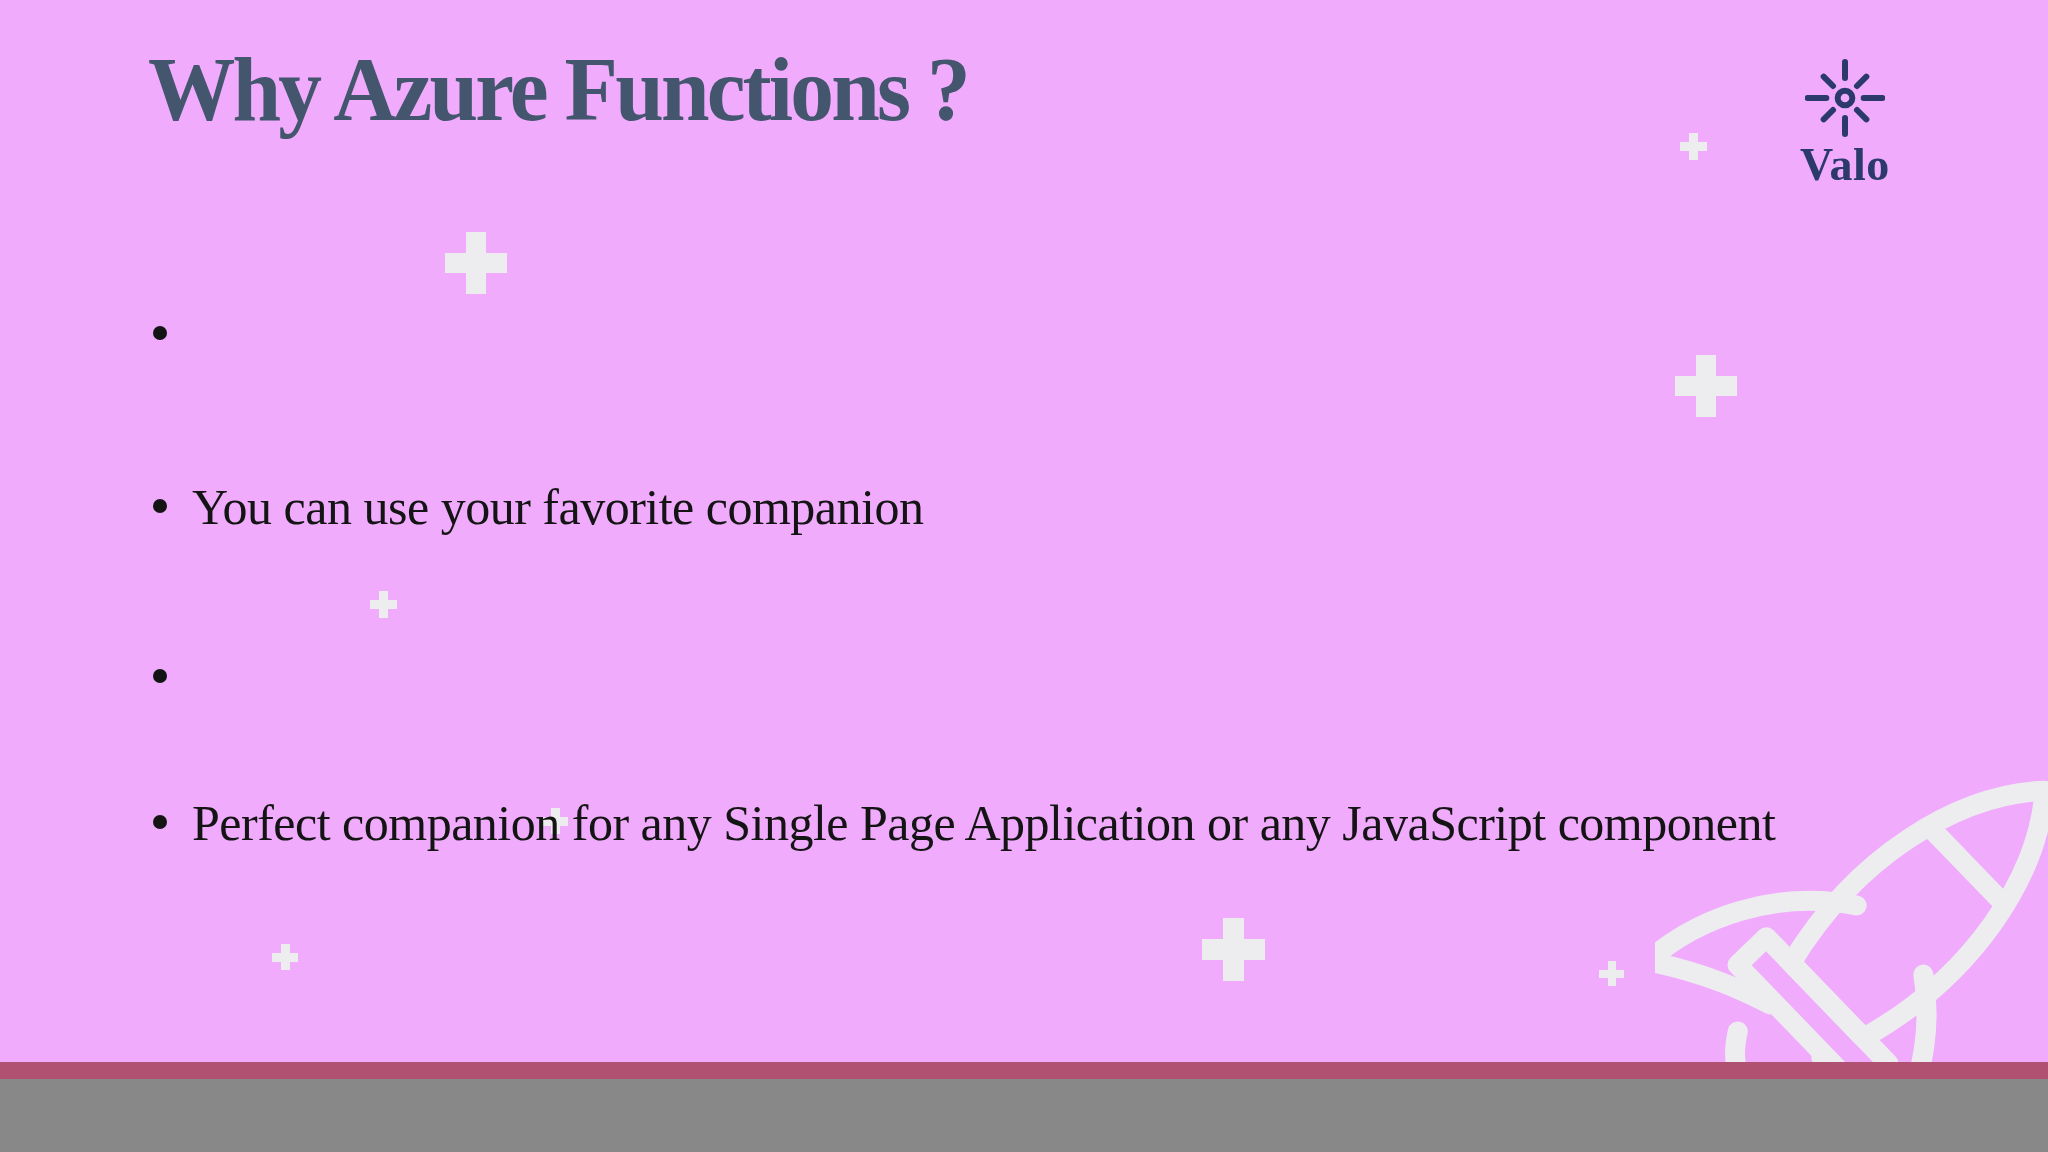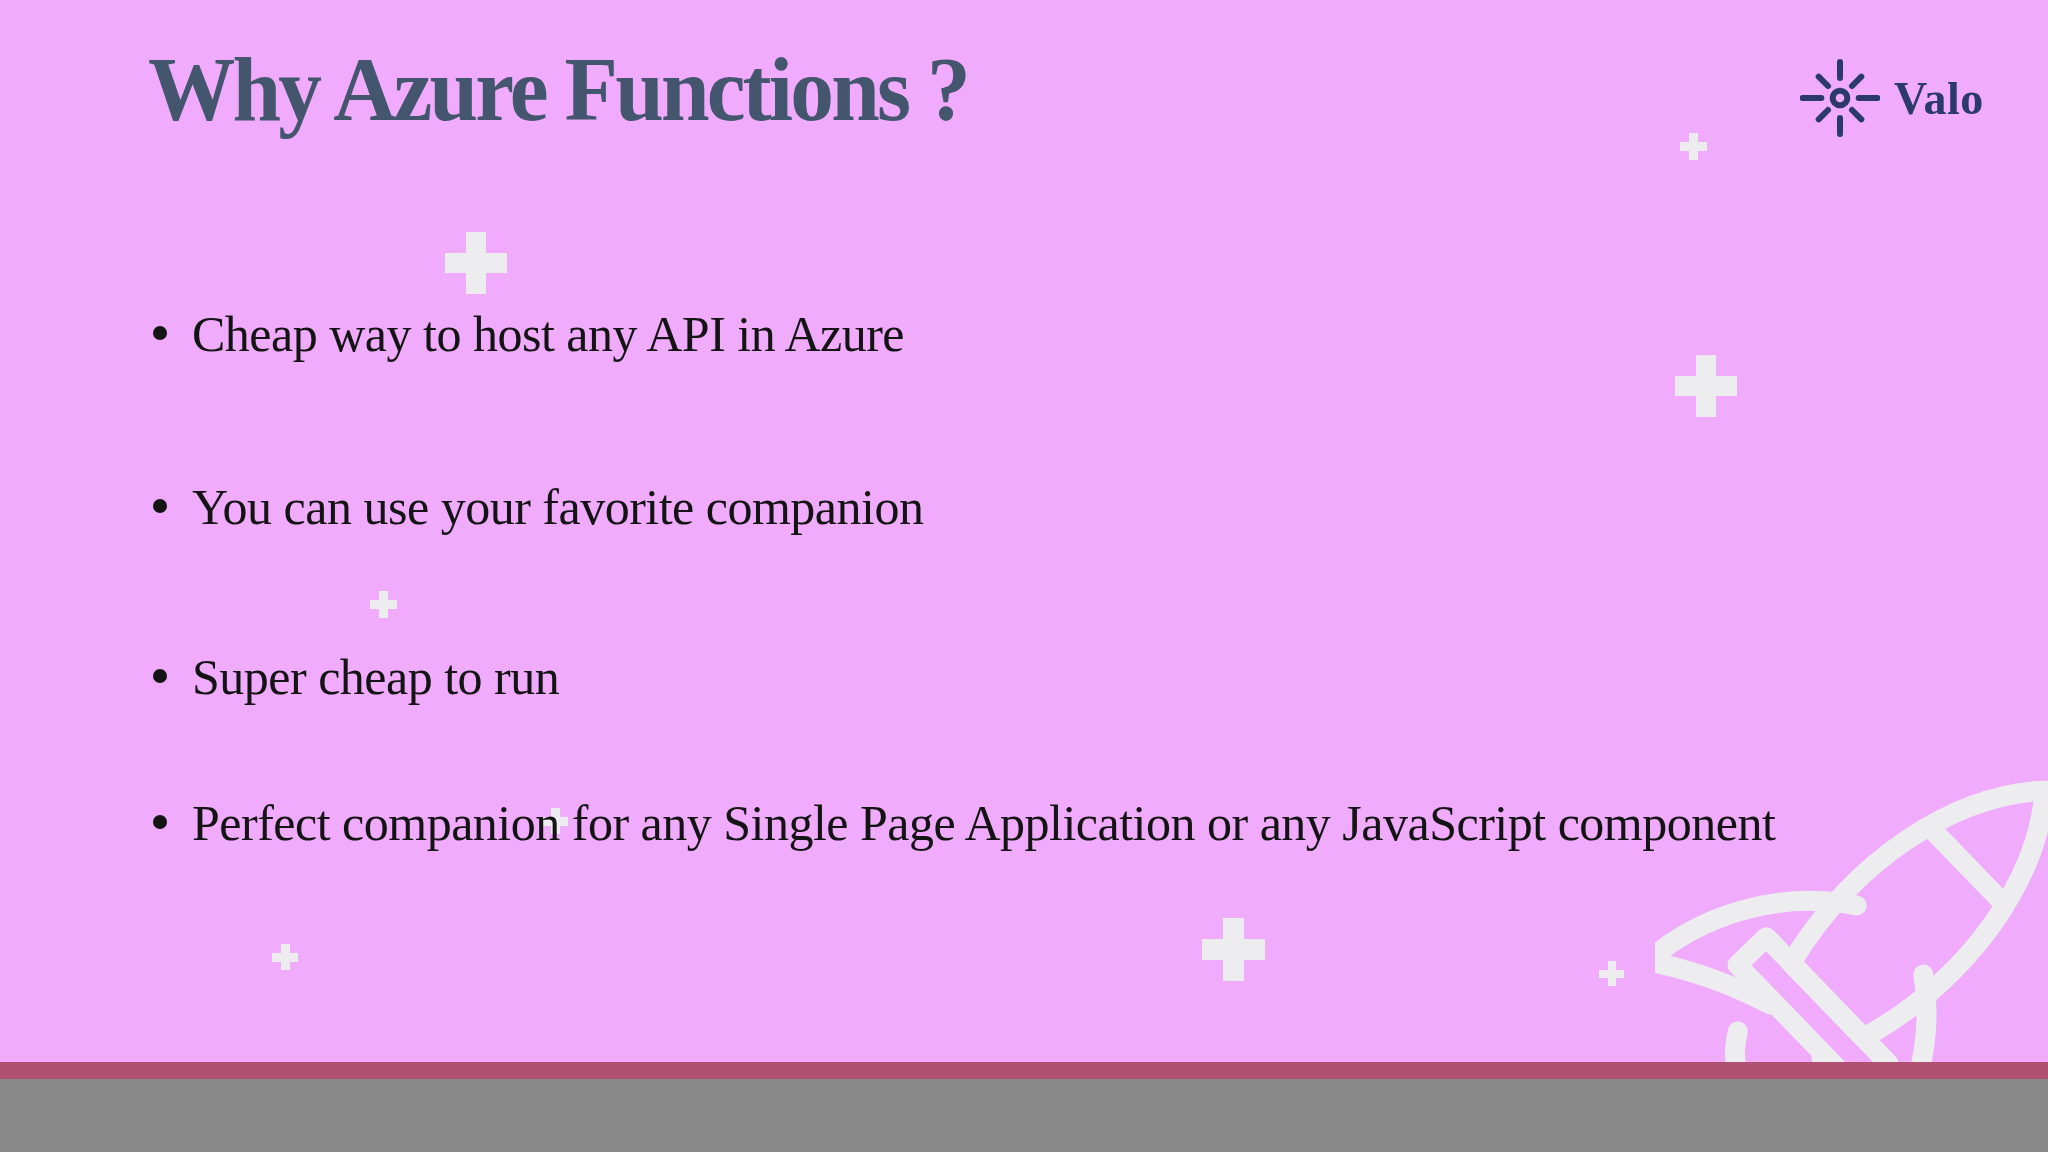--- a/index.html
+++ b/index.html
@@ -26,21 +26,21 @@
   
   .content{position:absolute;inset:0;z-index:1;}
   .title{
     position:absolute;left:148px;top:36px;margin:0;
     font-size:92px;font-weight:bold;color:var(--title-c);
     letter-spacing:-3px;white-space:nowrap;
     transform:scaleX(.95);transform-origin:left center;
   }
   .logo{
     position:absolute;left:1800px;top:58px;
-    display:flex;align-items:center;gap:14px;
+    display:flex;align-items:center;flex-direction:column;
   }
   .logo svg{width:80px;height:80px;display:block;}
   .logo .starburst{stroke:var(--navy);stroke-width:4.5;stroke-linecap:round;fill:none;}
   .logo-text{
     font-size:46px;font-weight:bold;color:var(--navy);letter-spacing:0.5px;
   }
   .bullets{
     list-style:none;margin:0;padding:0;
     position:absolute;left:150px;top:0;width:1700px;
   }
@@ -132,29 +132,27 @@
           <line x1="14" y1="46" x2="21" y2="39"></line>
           <line x1="46" y1="46" x2="39" y2="39"></line>
         </g>
       </svg>
       <span class="logo-text">Valo</span>
     </div>
 
     <ul class="bullets">
       <li>
         <span class="dot"></span>
-        <span>Cheap way to host any API in Azure</span>
       </li>
       <li>
         <span class="dot"></span>
         <span>You can use your favorite companion</span>
       </li>
       <li>
         <span class="dot"></span>
-        <span>Super cheap to run</span>
       </li>
       <li>
         <span class="dot"></span>
         <span>Perfect companion for any Single Page Application or any JavaScript component</span>
       </li>
     </ul>
 
     <div class="bottom-bar"></div>
   </div>
 </div>

